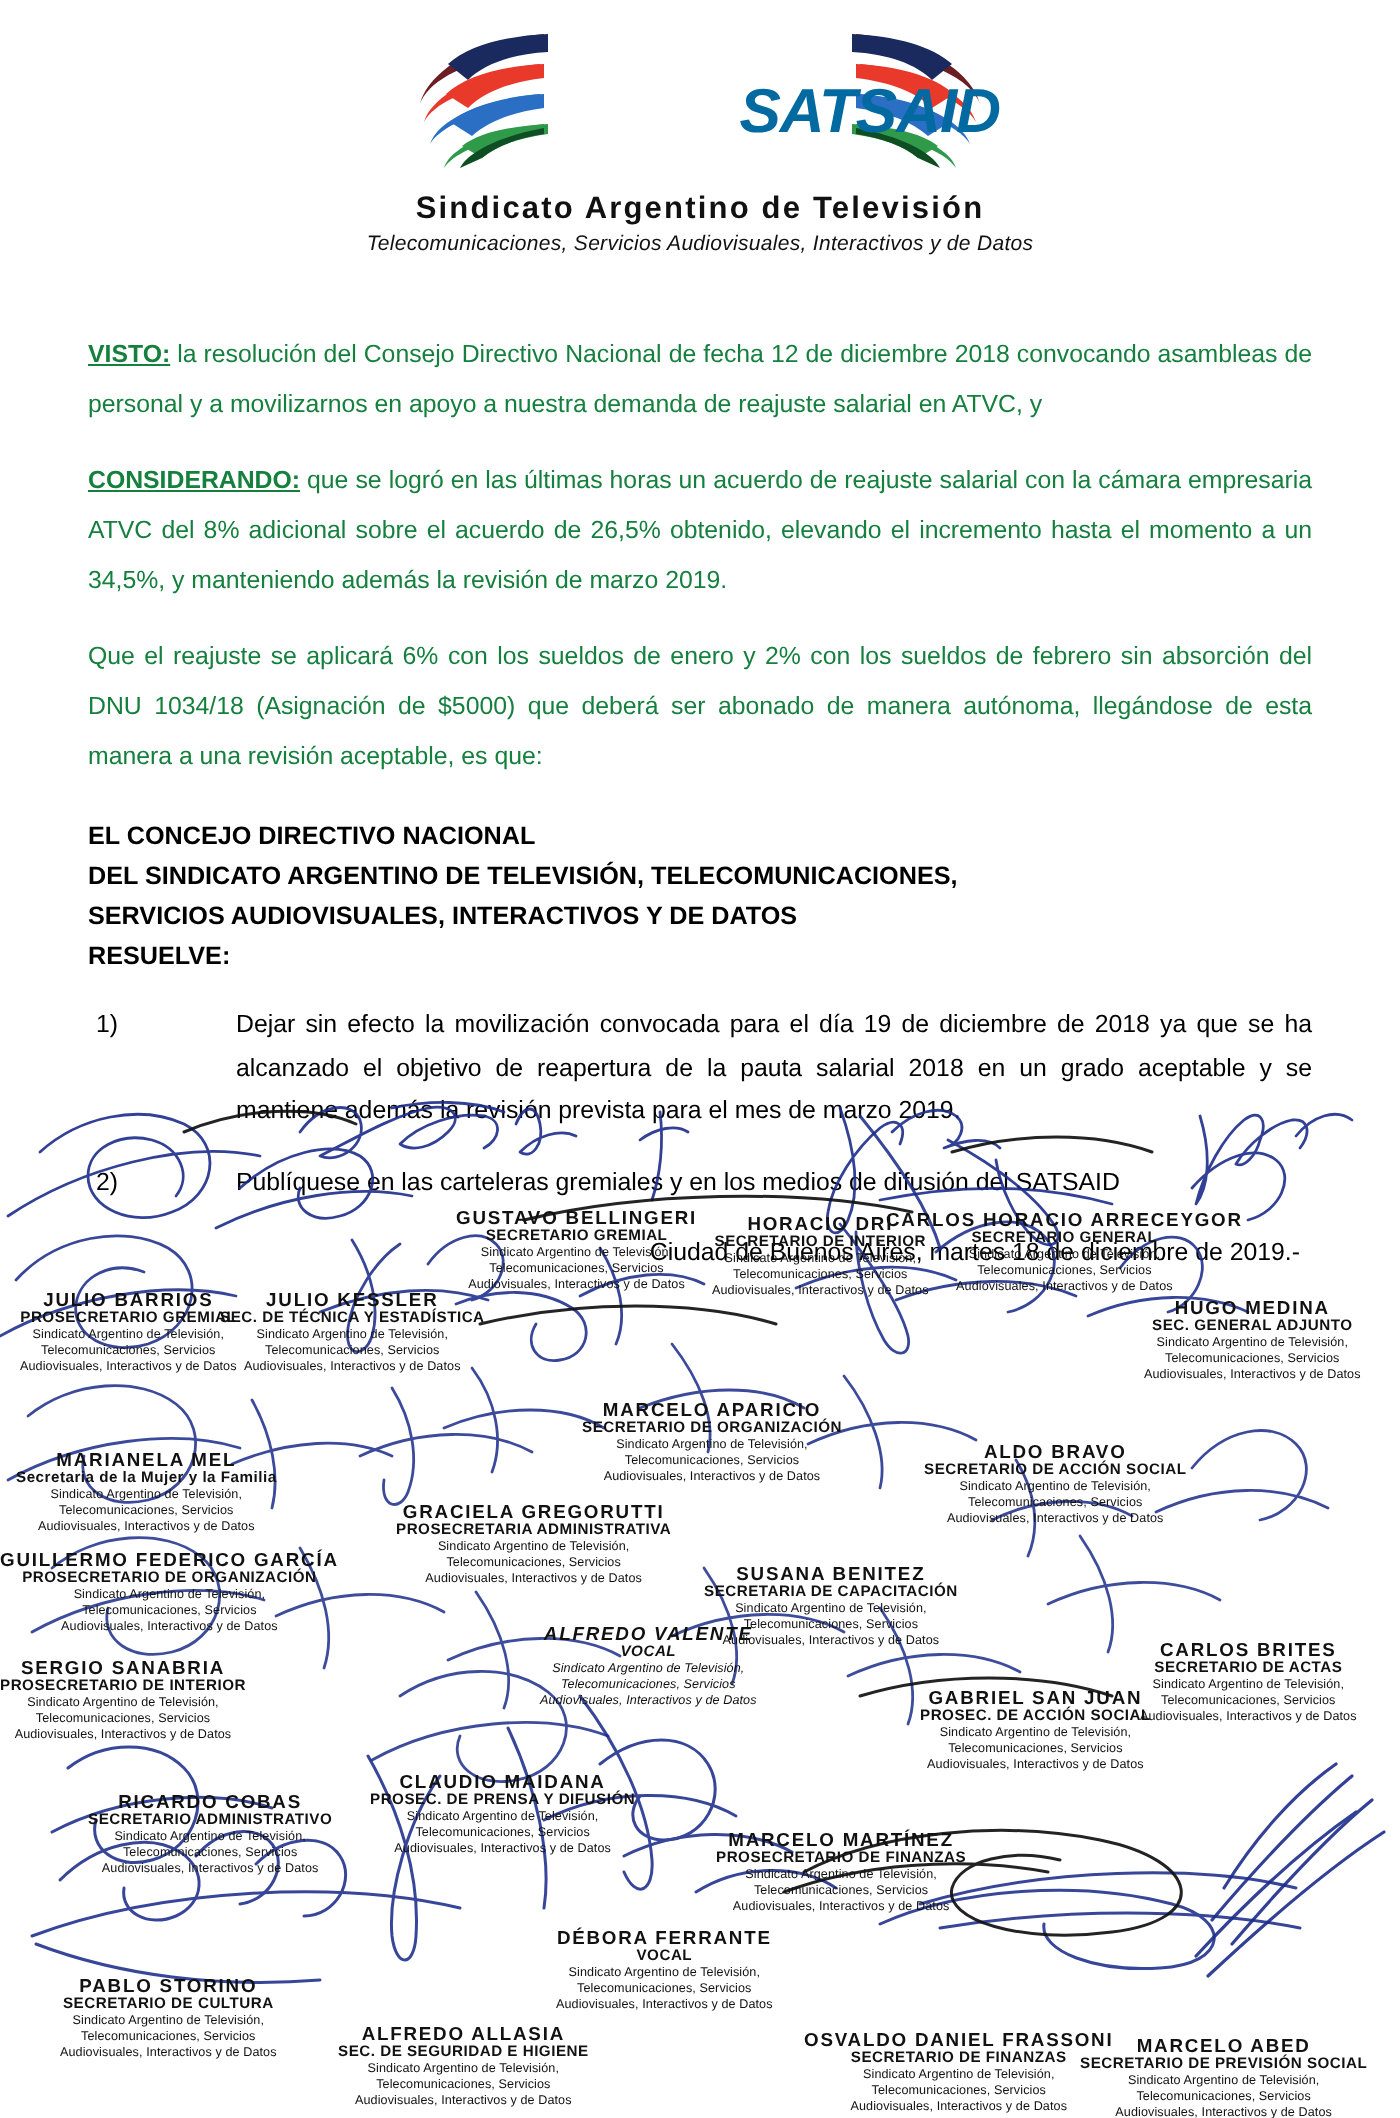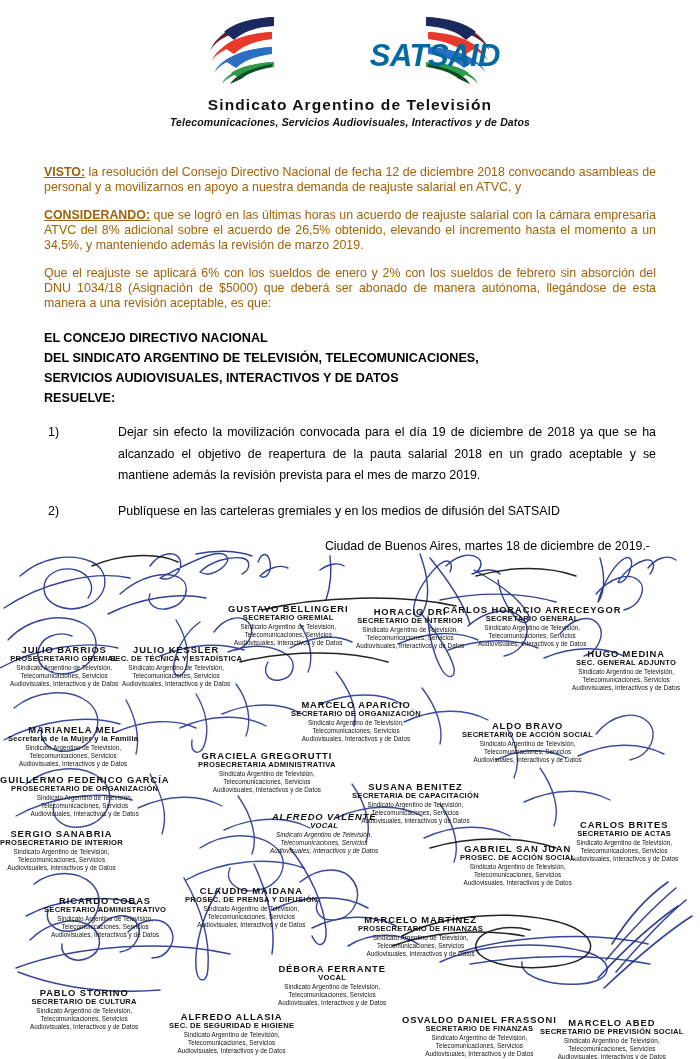--- a/index.html
+++ b/index.html
@@ -49,37 +49,36 @@
     color: #111111;
     margin-top: 4px;
   }
   #org-sub {
     font-family: "Liberation Sans", sans-serif;
     font-size: 10.5px;
     letter-spacing: 0.15px;
     color: #111111;
     margin-top: 2px;
     font-style: italic;
-    font-weight: bold;
   }
 
   
   #doc-body {
     position: absolute;
     top: 153px;
     left: 44px;
     width: 612px;
   }
   .para {
     font-family: "Liberation Sans", sans-serif;
     font-size: 12.4px;
-    line-height: 15px;
+    line-height: 25px;
     text-align: justify;
     margin-bottom: 13px;
-    color: #a16207;
+    color: #15803d;
   }
   .kw {
     font-weight: bold;
     text-decoration: underline;
   }
   .center-block {
     font-weight: bold;
     font-size: 12.6px;
     line-height: 20px;
     margin-top: 17px;

